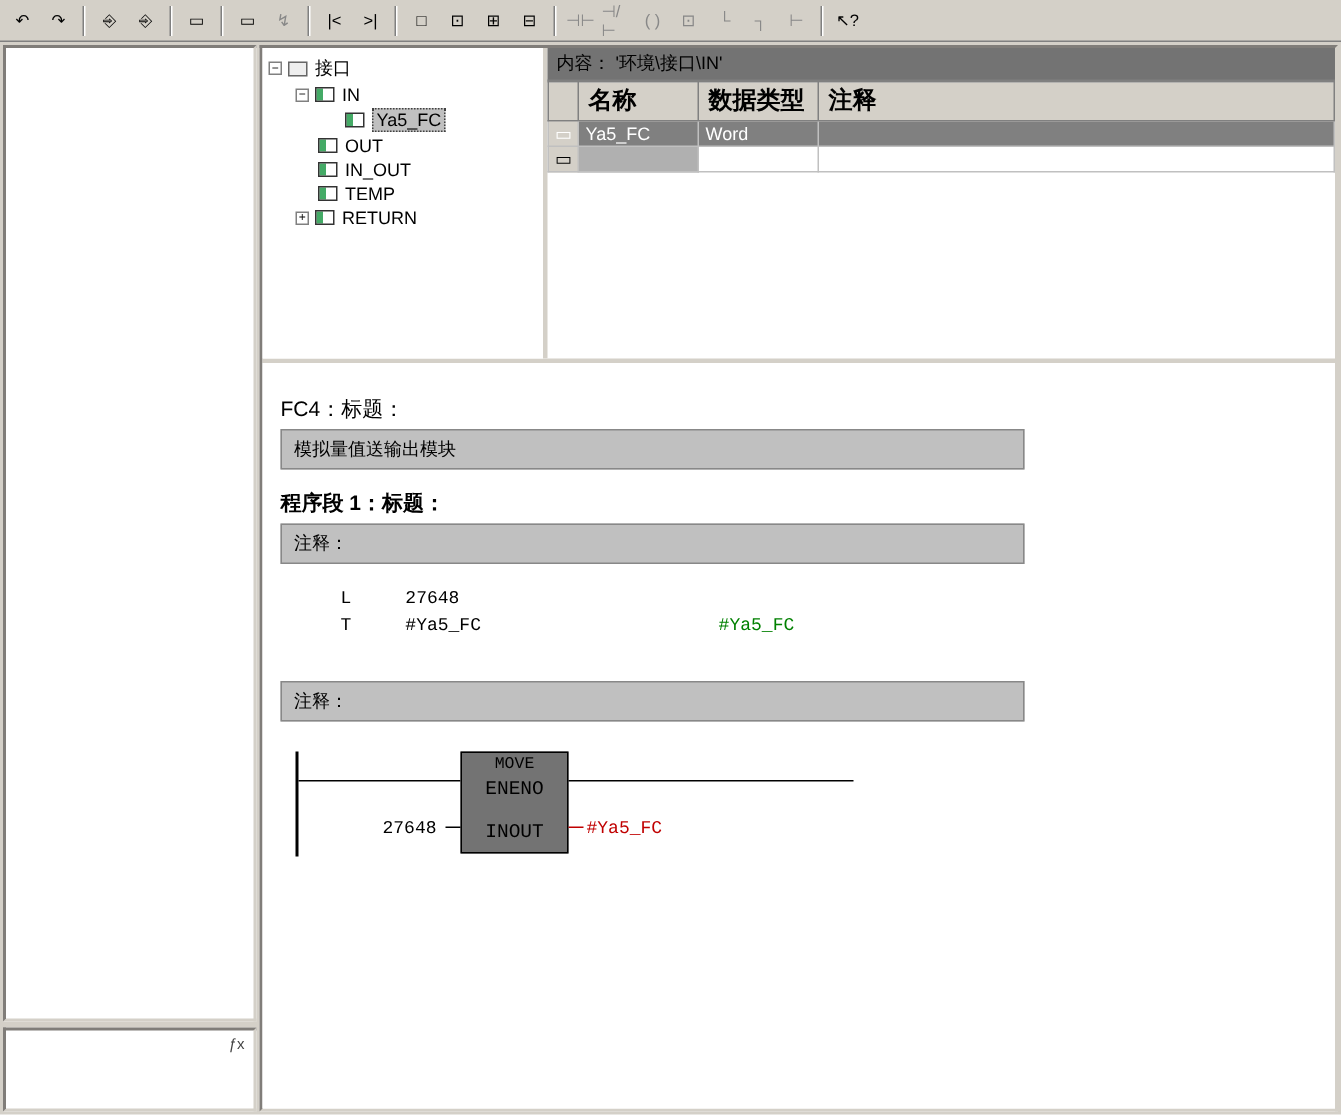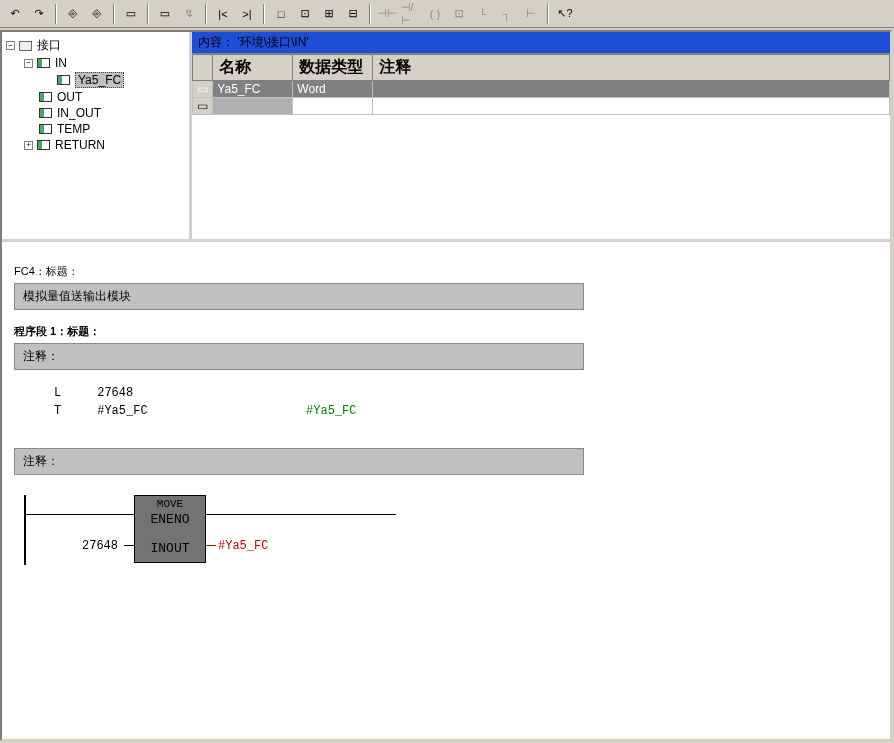--- a/index.html
+++ b/index.html
@@ -123,21 +123,21 @@
   background: #c0c0c0;
   border: 1px dotted #404040;
   padding: 0 2px;
 }
 .grid-pane {
   flex: 1;
   display: flex;
   flex-direction: column;
 }
 .grid-header-info {
-  background: #1d4ed8;
+  background: #737373;
   padding: 2px 6px;
   border-bottom: 1px solid #808080;
   font-size: 12px;
 }
 .grid-table {
   border-collapse: collapse;
   width: 100%;
 }
 .grid-table th {
   background: #d4d0c8;
@@ -161,29 +161,29 @@
 .row-dark td { background: #808080; color: #fff; }
 .row-gray td.celldata { background: #b0b0b0; }
 .lower-panel {
   flex: 1;
   background: #fff;
   overflow: auto;
   padding: 18px 12px;
 }
 .section-title {
   margin: 4px 0;
-  font-size: 11px;
+  font-size: 14px;
 }
 .comment-box {
   background: #c0c0c0;
   border: 1px solid #888;
   padding: 4px 8px;
   min-height: 26px;
   margin-bottom: 14px;
-  width: 570px;
+  width: 496px;
 }
 .code-block {
   font-family: "Courier New", monospace;
   margin: 10px 0 28px 40px;
   line-height: 1.5;
 }
 .code-line { white-space: pre; }
 .green { color: #008000; }
 .red { color: #c00000; }
 .seg2-title {
@@ -285,20 +285,26 @@
   <span class="tbtn disabled">( )</span>
   <span class="tbtn disabled">⊡</span>
   <span class="tbtn disabled">└</span>
   <span class="tbtn disabled">┐</span>
   <span class="tbtn disabled">⊢</span>
   <span class="tsep"></span>
   <span class="tbtn">↖?</span>
 </div>
 
 <div class="main">
+  <div class="left-area">
+    <div class="left-top"></div>
+    <div class="left-bottom">
+      <span class="small-text">ƒx</span>
+    </div>
+  </div>
 
   <div class="right-area">
     <div class="upper-panel">
       <div class="tree-pane">
         <div class="tree-node">
           <span class="expander">−</span>
           <span class="tree-icon folder"></span>
           <span>接口</span>
         </div>
         <div class="tree-children">

